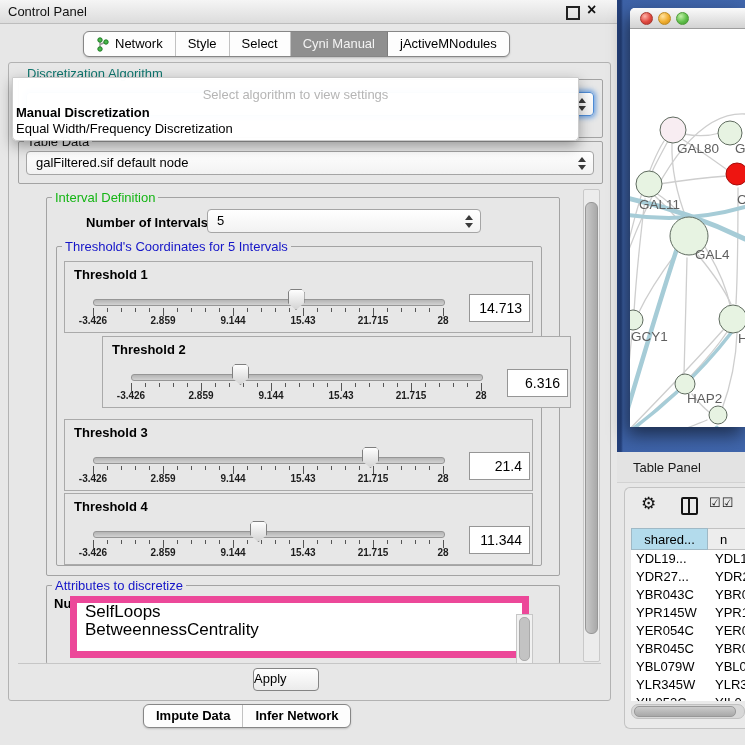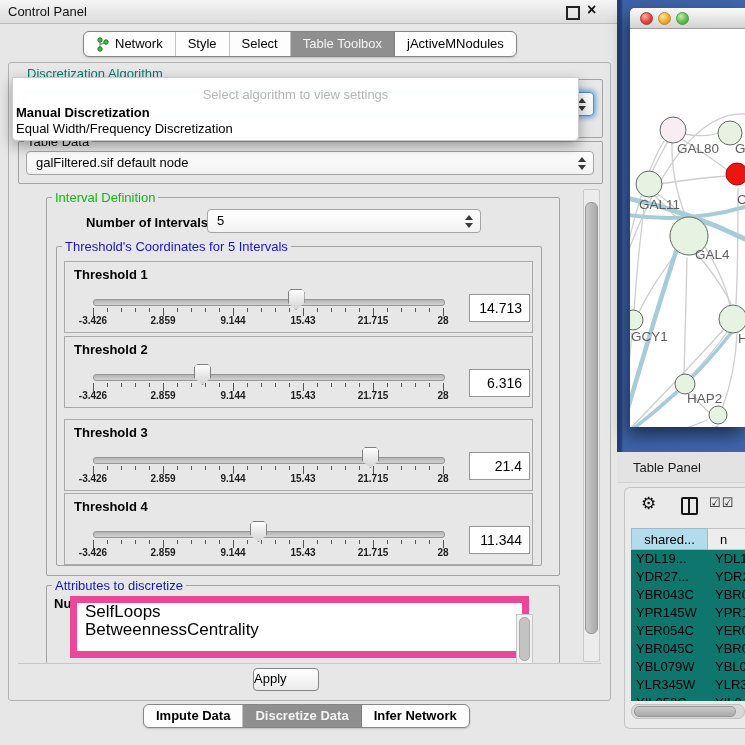--- a/index.html
+++ b/index.html
@@ -115,21 +115,21 @@
 
   #tp-titlebar{position:absolute;left:0;top:452px;width:128px;height:30px;
     background:#e3e3e3;border-bottom:1px solid #d2d2d2}
   #tp-title{position:absolute;left:16px;top:8px;font-size:13px;color:#1a1a1a}
   #table-card{position:absolute;left:7px;top:487px;width:121px;height:240px;background:#eaeaea;
     border:1px solid #c3c3c3;border-right:none;border-radius:6px 0 0 6px}
   #gear-icon{position:absolute;left:16px;top:5px;font-size:17px;color:#141414}
   #cols-icon{position:absolute;left:56px;top:9px;width:13px;height:14px;border:2px solid #141414;border-radius:2px;
     background:linear-gradient(90deg,transparent 5px,#141414 5px,#141414 7px,transparent 7px)}
   #checks-icon{position:absolute;left:84px;top:7px;font-size:13px;letter-spacing:1px;color:#141414}
-  #net-table{position:absolute;left:6px;top:40px;width:115px;height:173px;background:#0f766e;overflow:hidden}
+  #net-table{position:absolute;left:6px;top:40px;width:115px;height:173px;background:#ffffff;overflow:hidden}
   #nt-head{display:flex;height:22px}
   .nth{font-size:13px;line-height:22px;text-align:center;border:1px solid #9fb9c6;box-sizing:border-box}
   #nth1{width:77px;background:#b3dbec}
   #nth2{flex:1;background:#ededed;border-left:none;border-color:#c2c2c2;text-align:left;padding-left:12px}
   .ntr{display:flex;height:18px;font-size:13px;line-height:18px}
   .ntd1{width:77px;padding-left:5px;box-sizing:border-box;white-space:nowrap;overflow:hidden}
   .ntd2{flex:1;padding-left:7px;white-space:nowrap;overflow:hidden}
   #h-scrollbar{position:absolute;left:6px;top:216px;width:112px;height:13px;
     background:#d8d8d8;border:1px solid #c1c1c1;border-radius:7px}
   #h-thumb{position:absolute;left:2px;top:1px;width:100px;height:9px;
@@ -158,21 +158,21 @@
     </svg>
     <span>Network</span>
   </div>
   <div class="tab">
       <span>Style</span>
     </div>
   <div class="tab">
       <span>Select</span>
     </div>
   <div class="tab selected">
-      <span>Table Toolbox</span>
+      <span>Cyni Manual</span>
     </div>
   <div class="tab">
       <span>jActiveMNodules</span>
     </div>
 </div>
 
 <div id="main-panel"></div>
 
 <div id="algo-group" class="group"></div>
 <div id="algo-label" class="group-label" style="z-index:1">Discretization Algorithm</div>
@@ -246,21 +246,21 @@
       <div class="tp-tick" style="left: 364px; top: 46px; height: 4px;"></div>
       <div class="tp-tick" style="left: 378px; top: 46px; height: 8px;"></div>
       <div class="tp-ticklabel" style="left: 3px;">-3.426</div>
       <div class="tp-ticklabel" style="left: 73px;">2.859</div>
       <div class="tp-ticklabel" style="left: 143px;">9.144</div>
       <div class="tp-ticklabel" style="left: 213px;">15.43</div>
       <div class="tp-ticklabel" style="left: 283px;">21.715</div>
       <div class="tp-ticklabel" style="left: 353px;">28</div>
       <div class="tp-value">14.713</div>
     </div>
-    <div class="threshold-panel" style="top: 89px;">
+    <div class="threshold-panel" style="top: 89px; margin-left: 38px;">
       <div class="tp-label">Threshold 2</div>
       <div class="tp-track"></div>
       <div class="tp-thumb" style="left: 128.999px;"></div>
       <div class="tp-tick" style="left: 28px; top: 46px; height: 8px;"></div>
       <div class="tp-tick" style="left: 42px; top: 46px; height: 4px;"></div>
       <div class="tp-tick" style="left: 56px; top: 46px; height: 4px;"></div>
       <div class="tp-tick" style="left: 70px; top: 46px; height: 4px;"></div>
       <div class="tp-tick" style="left: 84px; top: 46px; height: 4px;"></div>
       <div class="tp-tick" style="left: 98px; top: 46px; height: 8px;"></div>
       <div class="tp-tick" style="left: 112px; top: 46px; height: 4px;"></div>
@@ -380,23 +380,20 @@
 <div id="attr-sb">
   <div id="attr-sb-thumb"></div>
 </div>
 <div id="pane-bottom"></div>
 
 <div id="apply-btn">Apply</div>
 
 <div id="bottom-tabs" class="seg">
   <div class="tab">
       <span>Impute Data</span>
-    </div>
-  <div class="tab selected">
-      <span>Discretize Data</span>
     </div>
   <div class="tab">
       <span>Infer Network</span>
     </div>
 </div>
 
 <div id="right-panel">
   <div id="blue-area"></div>
   <div id="net-window">
     <div id="net-titlebar">

